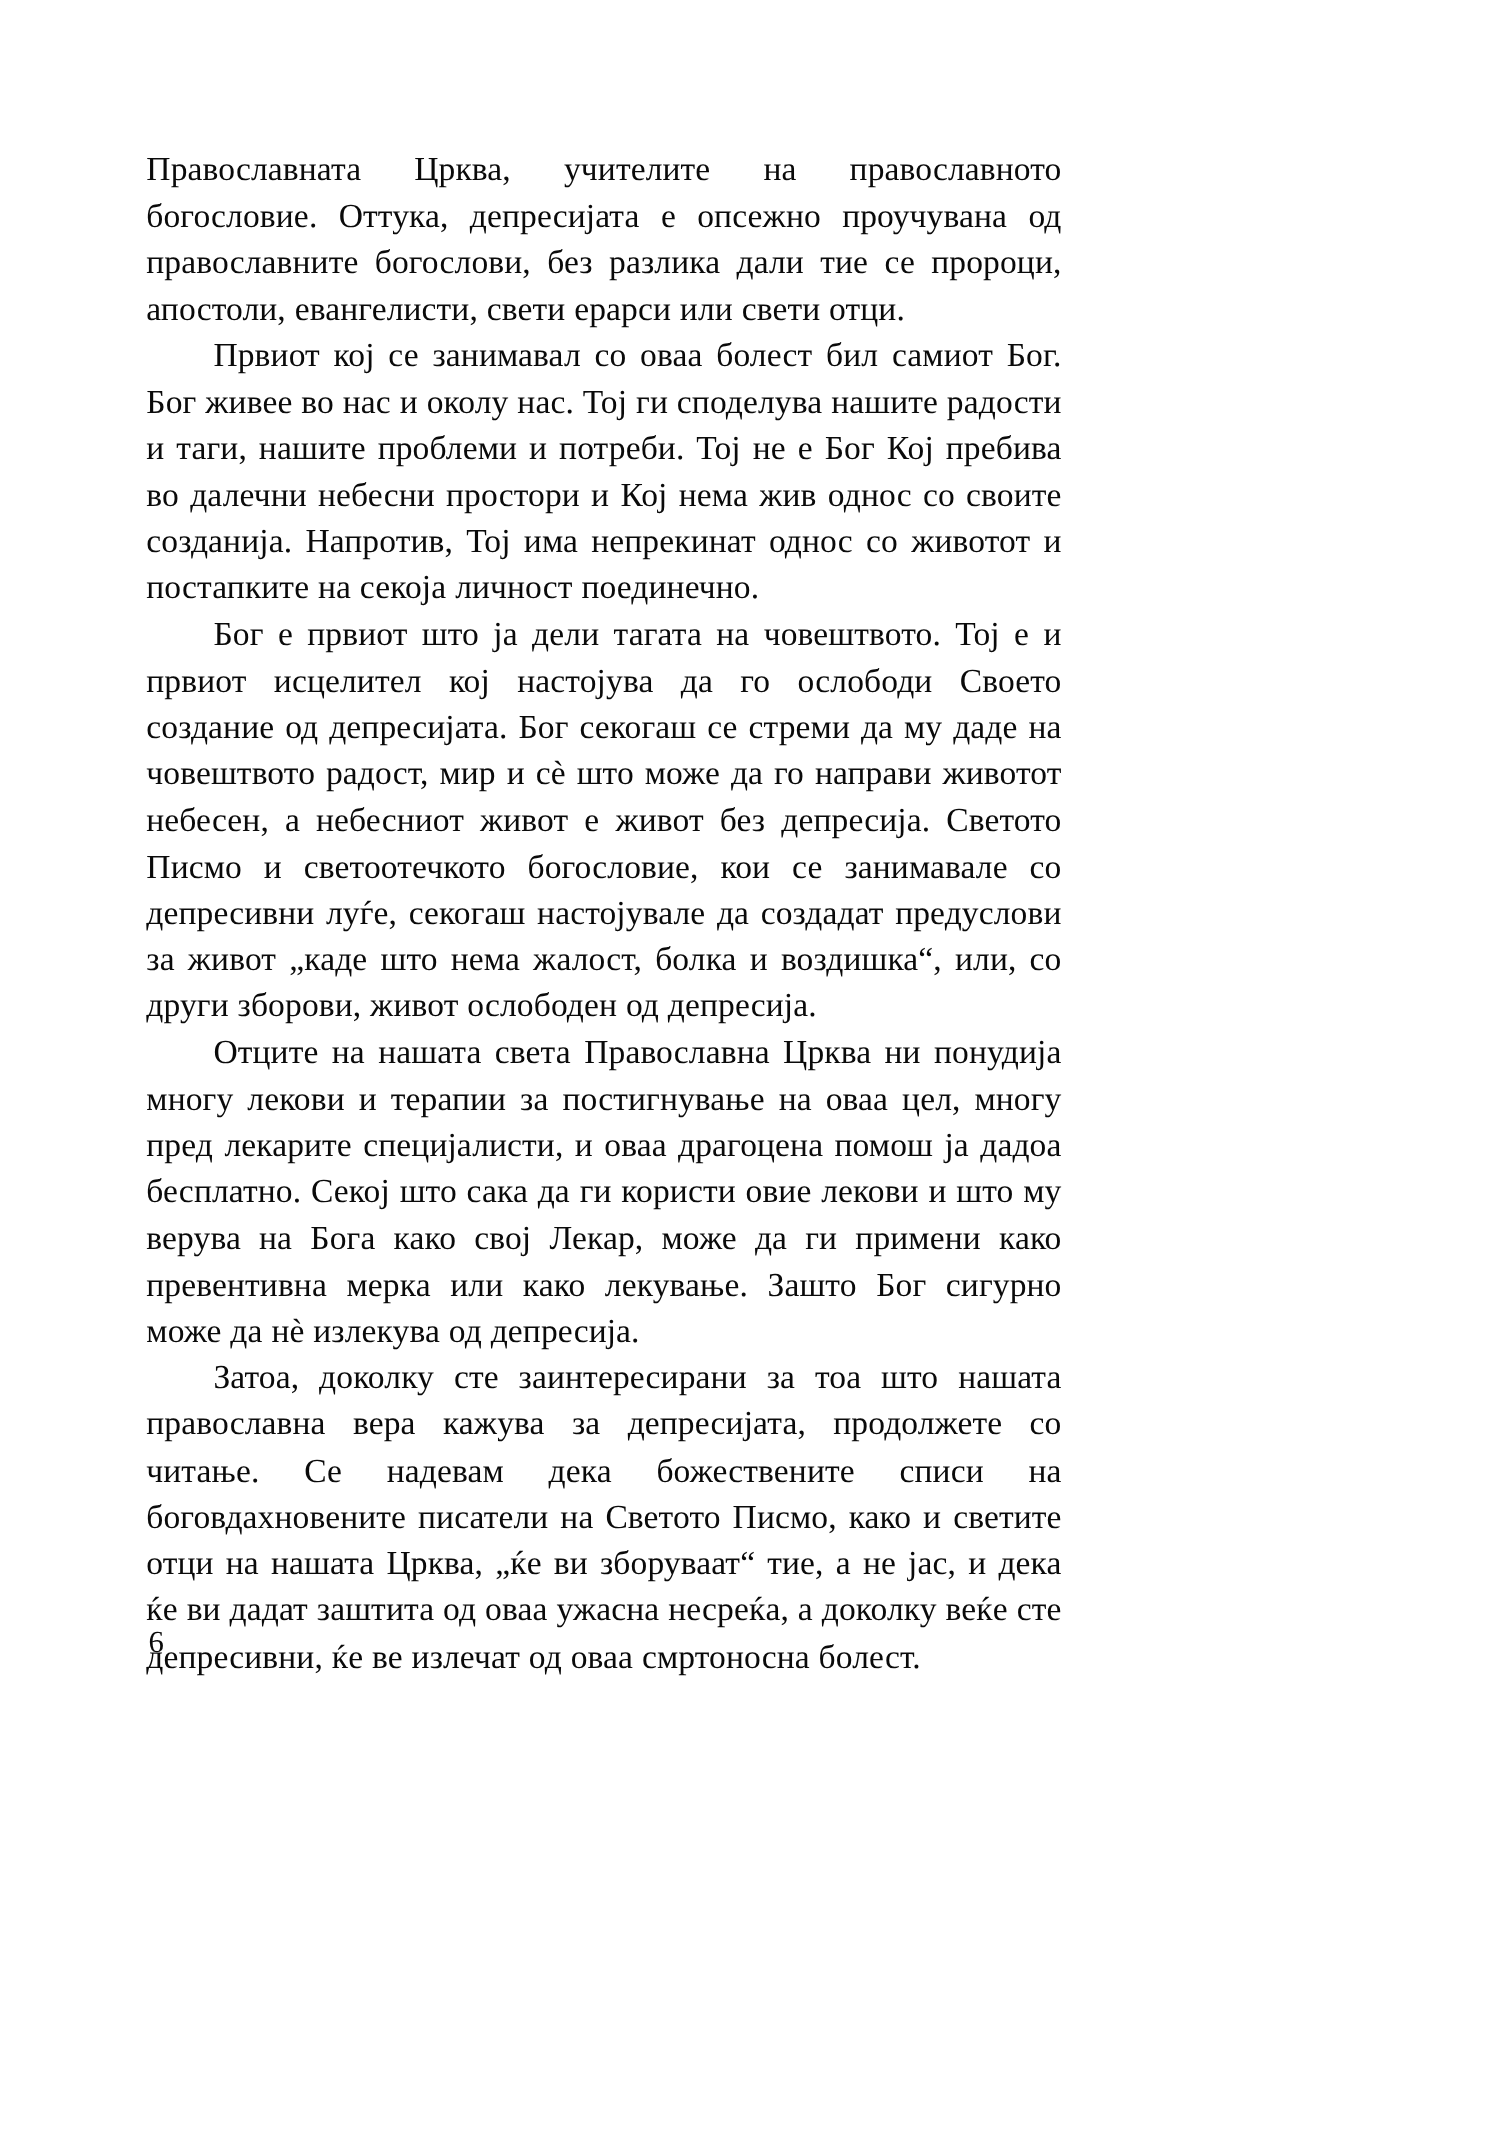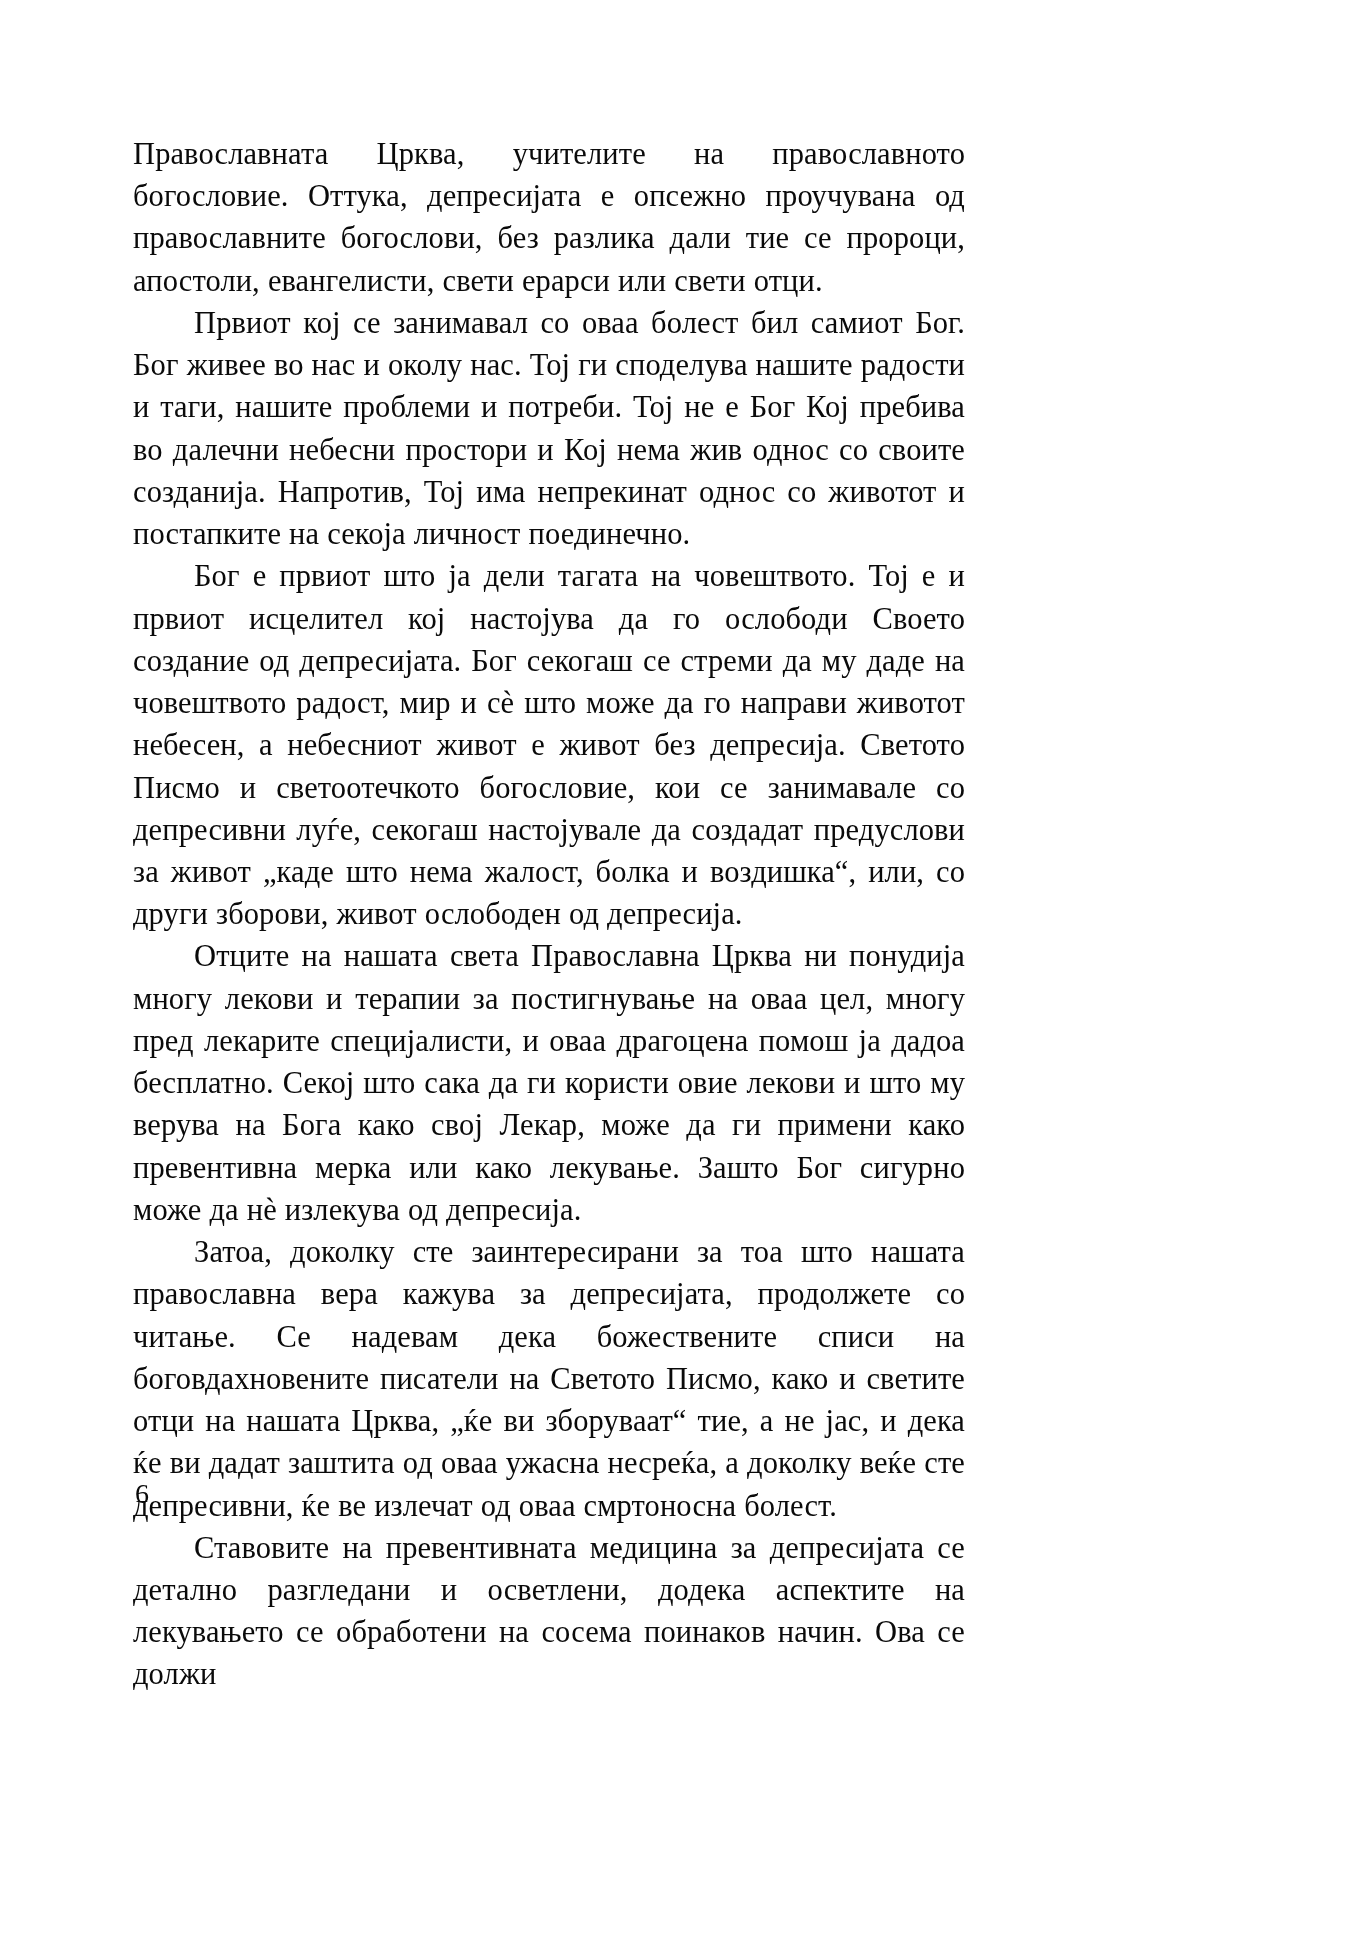--- a/index.html
+++ b/index.html
@@ -54,18 +54,17 @@
 <body>
 
 <div class="page">
 
   <div class="text-block">
     <p class="para first">Православната Црква, учителите на православното богословие. Оттука, депресијата е опсежно проучувана од православните богослови, без разлика дали тие се пророци, апостоли, евангелисти, свети ерарси или свети отци.</p>
     <p class="para">Првиот кој се занимавал со оваа болест бил самиот Бог. Бог живее во нас и околу нас. Тој ги споделува нашите радости и таги, нашите проблеми и потреби. Тој не е Бог Кој пребива во далечни небесни простори и Кој нема жив однос со своите созданија. Напротив, Тој има непрекинат однос со животот и постапките на секоја личност поединечно.</p>
     <p class="para">Бог е првиот што ја дели тагата на човештвото. Тој е и првиот исцелител кој настојува да го ослободи Своето создание од депресијата. Бог секогаш се стреми да му даде на човештвото радост, мир и сѐ што може да го направи животот небесен, а небесниот живот е живот без депресија. Светото Писмо и светоотечкото богословие, кои се занимавале со депресивни луѓе, секогаш настојувале да создадат предуслови за живот „каде што нема жалост, болка и воздишка“, или, со други зборови, живот ослободен од депресија.</p>
     <p class="para">Отците на нашата света Православна Црква ни понудија многу лекови и терапии за постигнување на оваа цел, многу пред лекарите специјалисти, и оваа драгоцена помош ја дадоа бесплатно. Секој што сака да ги користи овие лекови и што му верува на Бога како свој Лекар, може да ги примени како превентивна мерка или како лекување. Зашто Бог сигурно може да нѐ излекува од депресија.</p>
     <p class="para">Затоа, доколку сте заинтересирани за тоа што нашата православна вера кажува за депресијата, продолжете со читање. Се надевам дека божествените списи на боговдахновените писатели на Светото Писмо, како и светите отци на нашата Црква, „ќе ви зборуваат“ тие, а не јас, и дека ќе ви дадат заштита од оваа ужасна несреќа, а доколку веќе сте депресивни, ќе ве излечат од оваа смртоносна болест.</p>
-    <p class="para">Ставовите на превентивната медицина за депресијата се детално разгледани и осветлени, додека аспектите на лекувањето се обработени на сосема поинаков начин. Ова се должи</p>
   </div>
 
   <div class="page-number">6</div>
 
 </div>
 
 </body></html>

